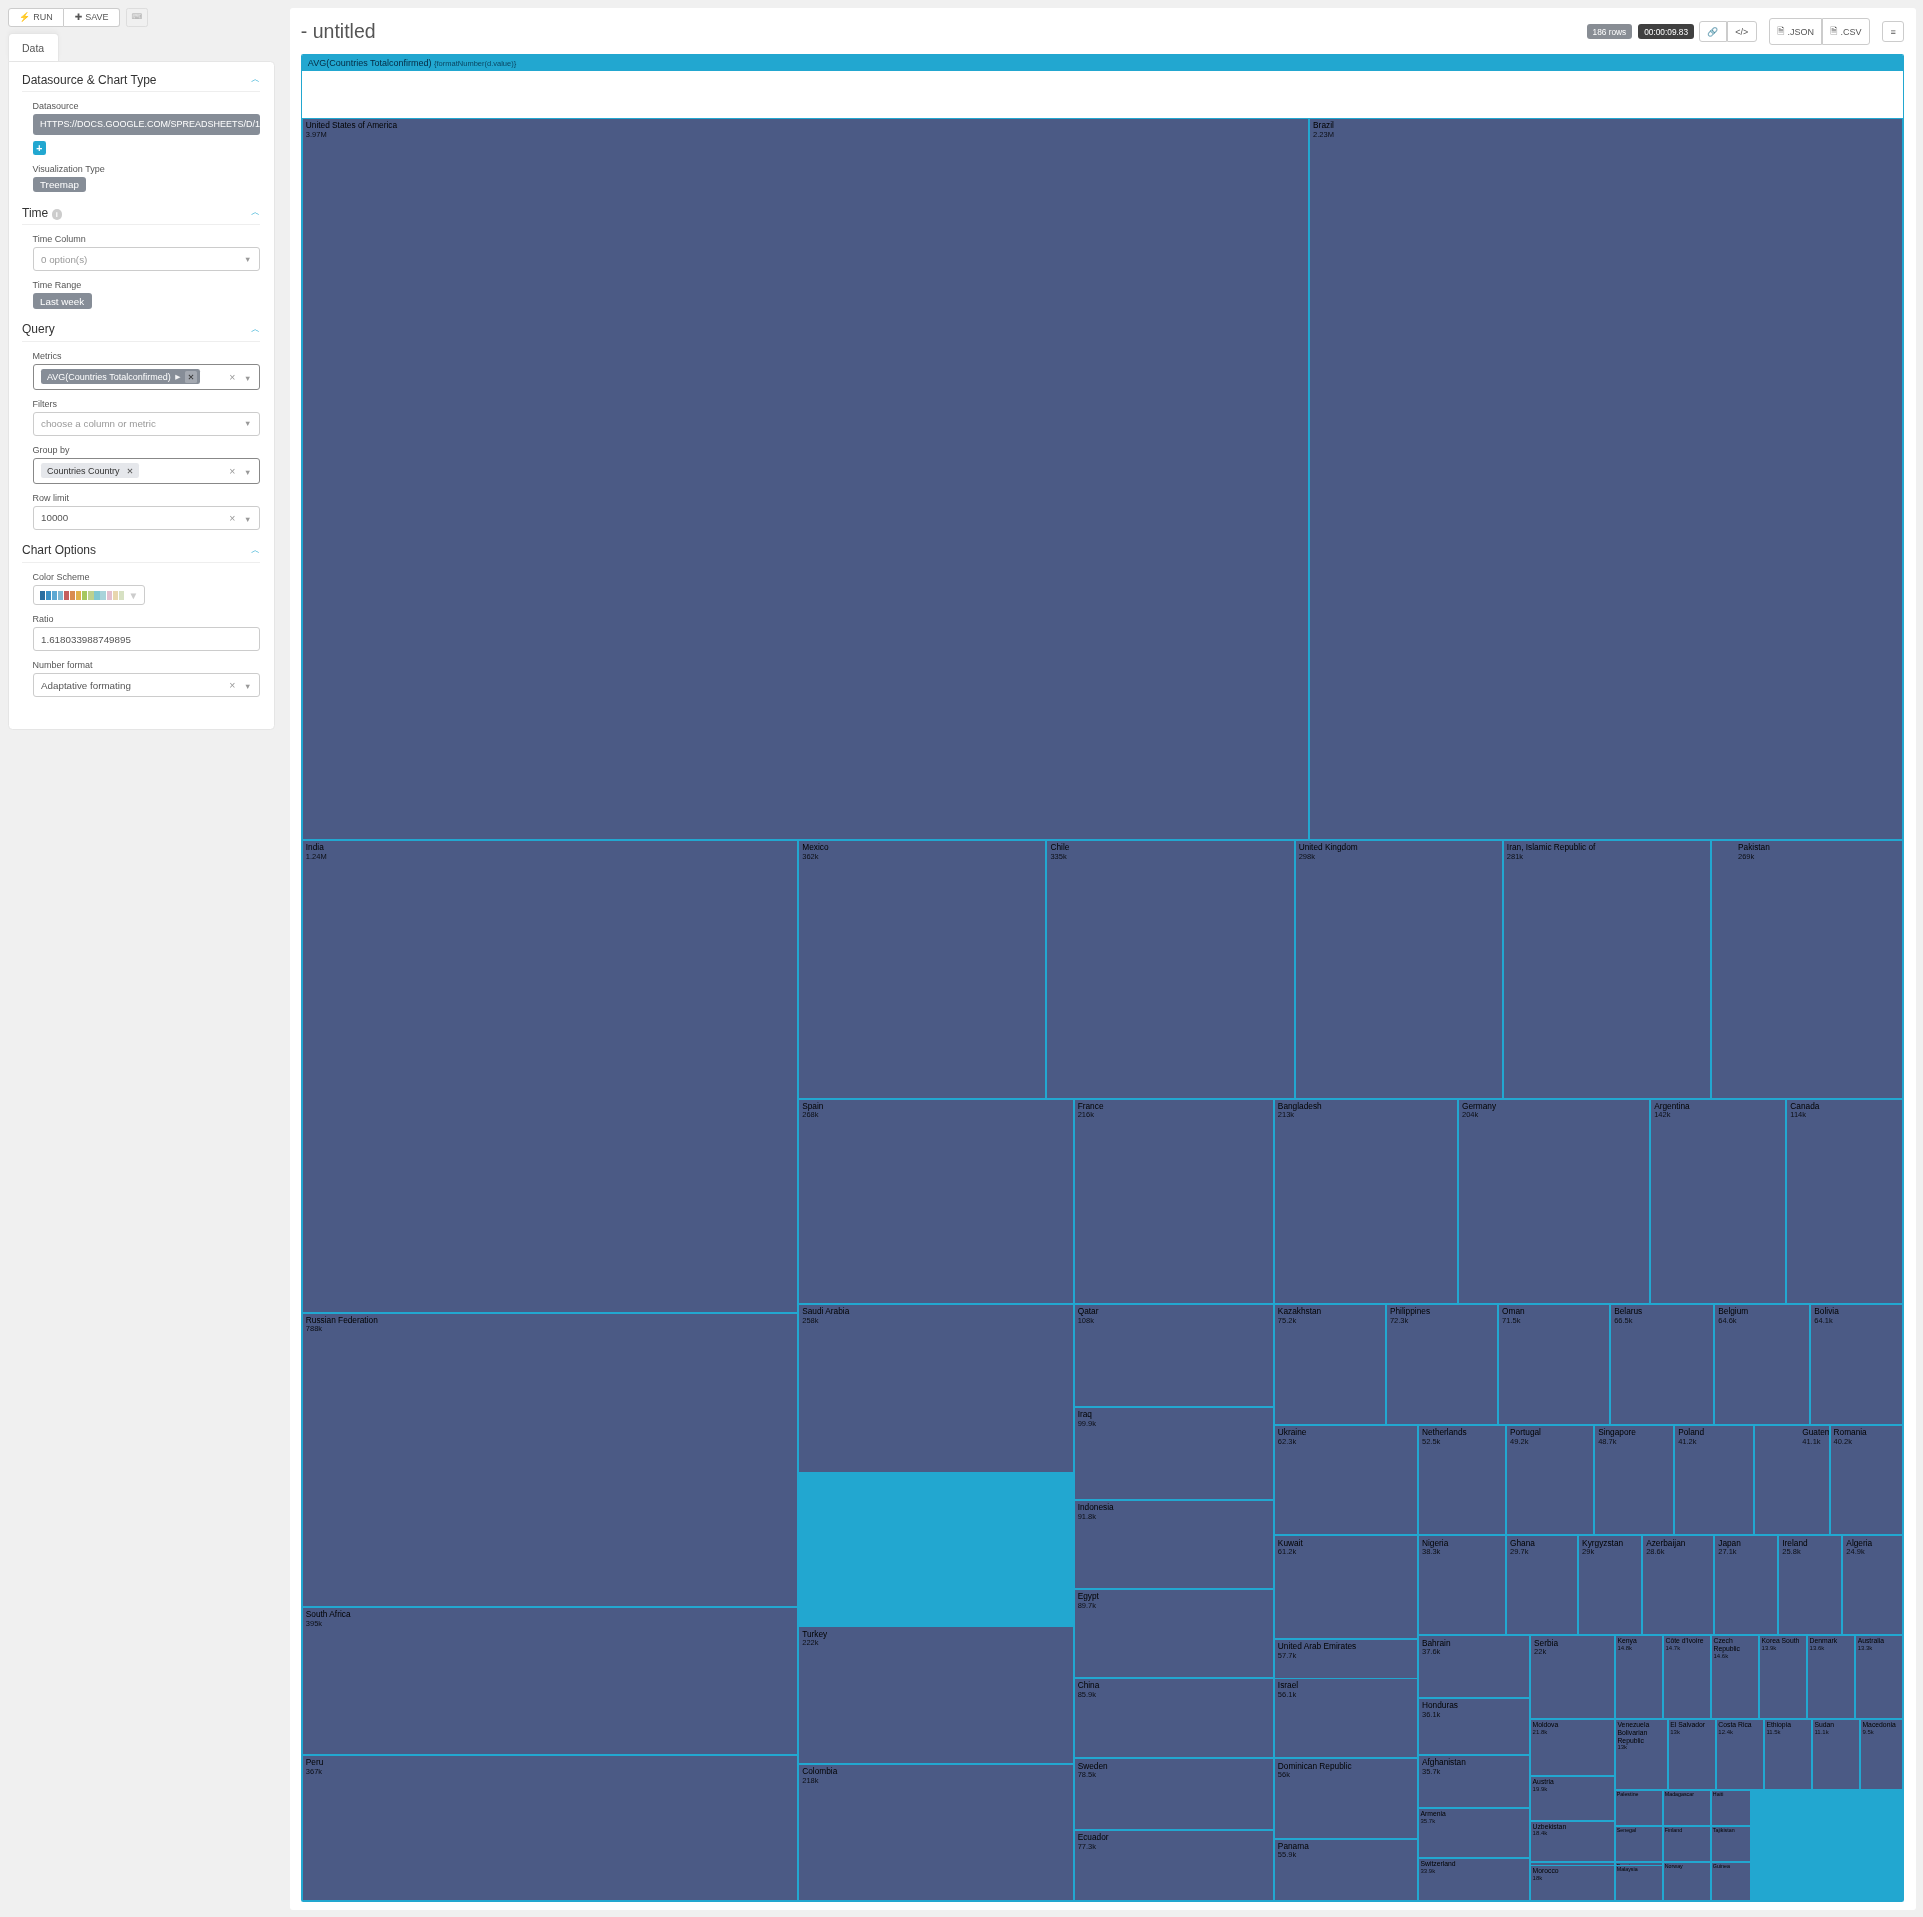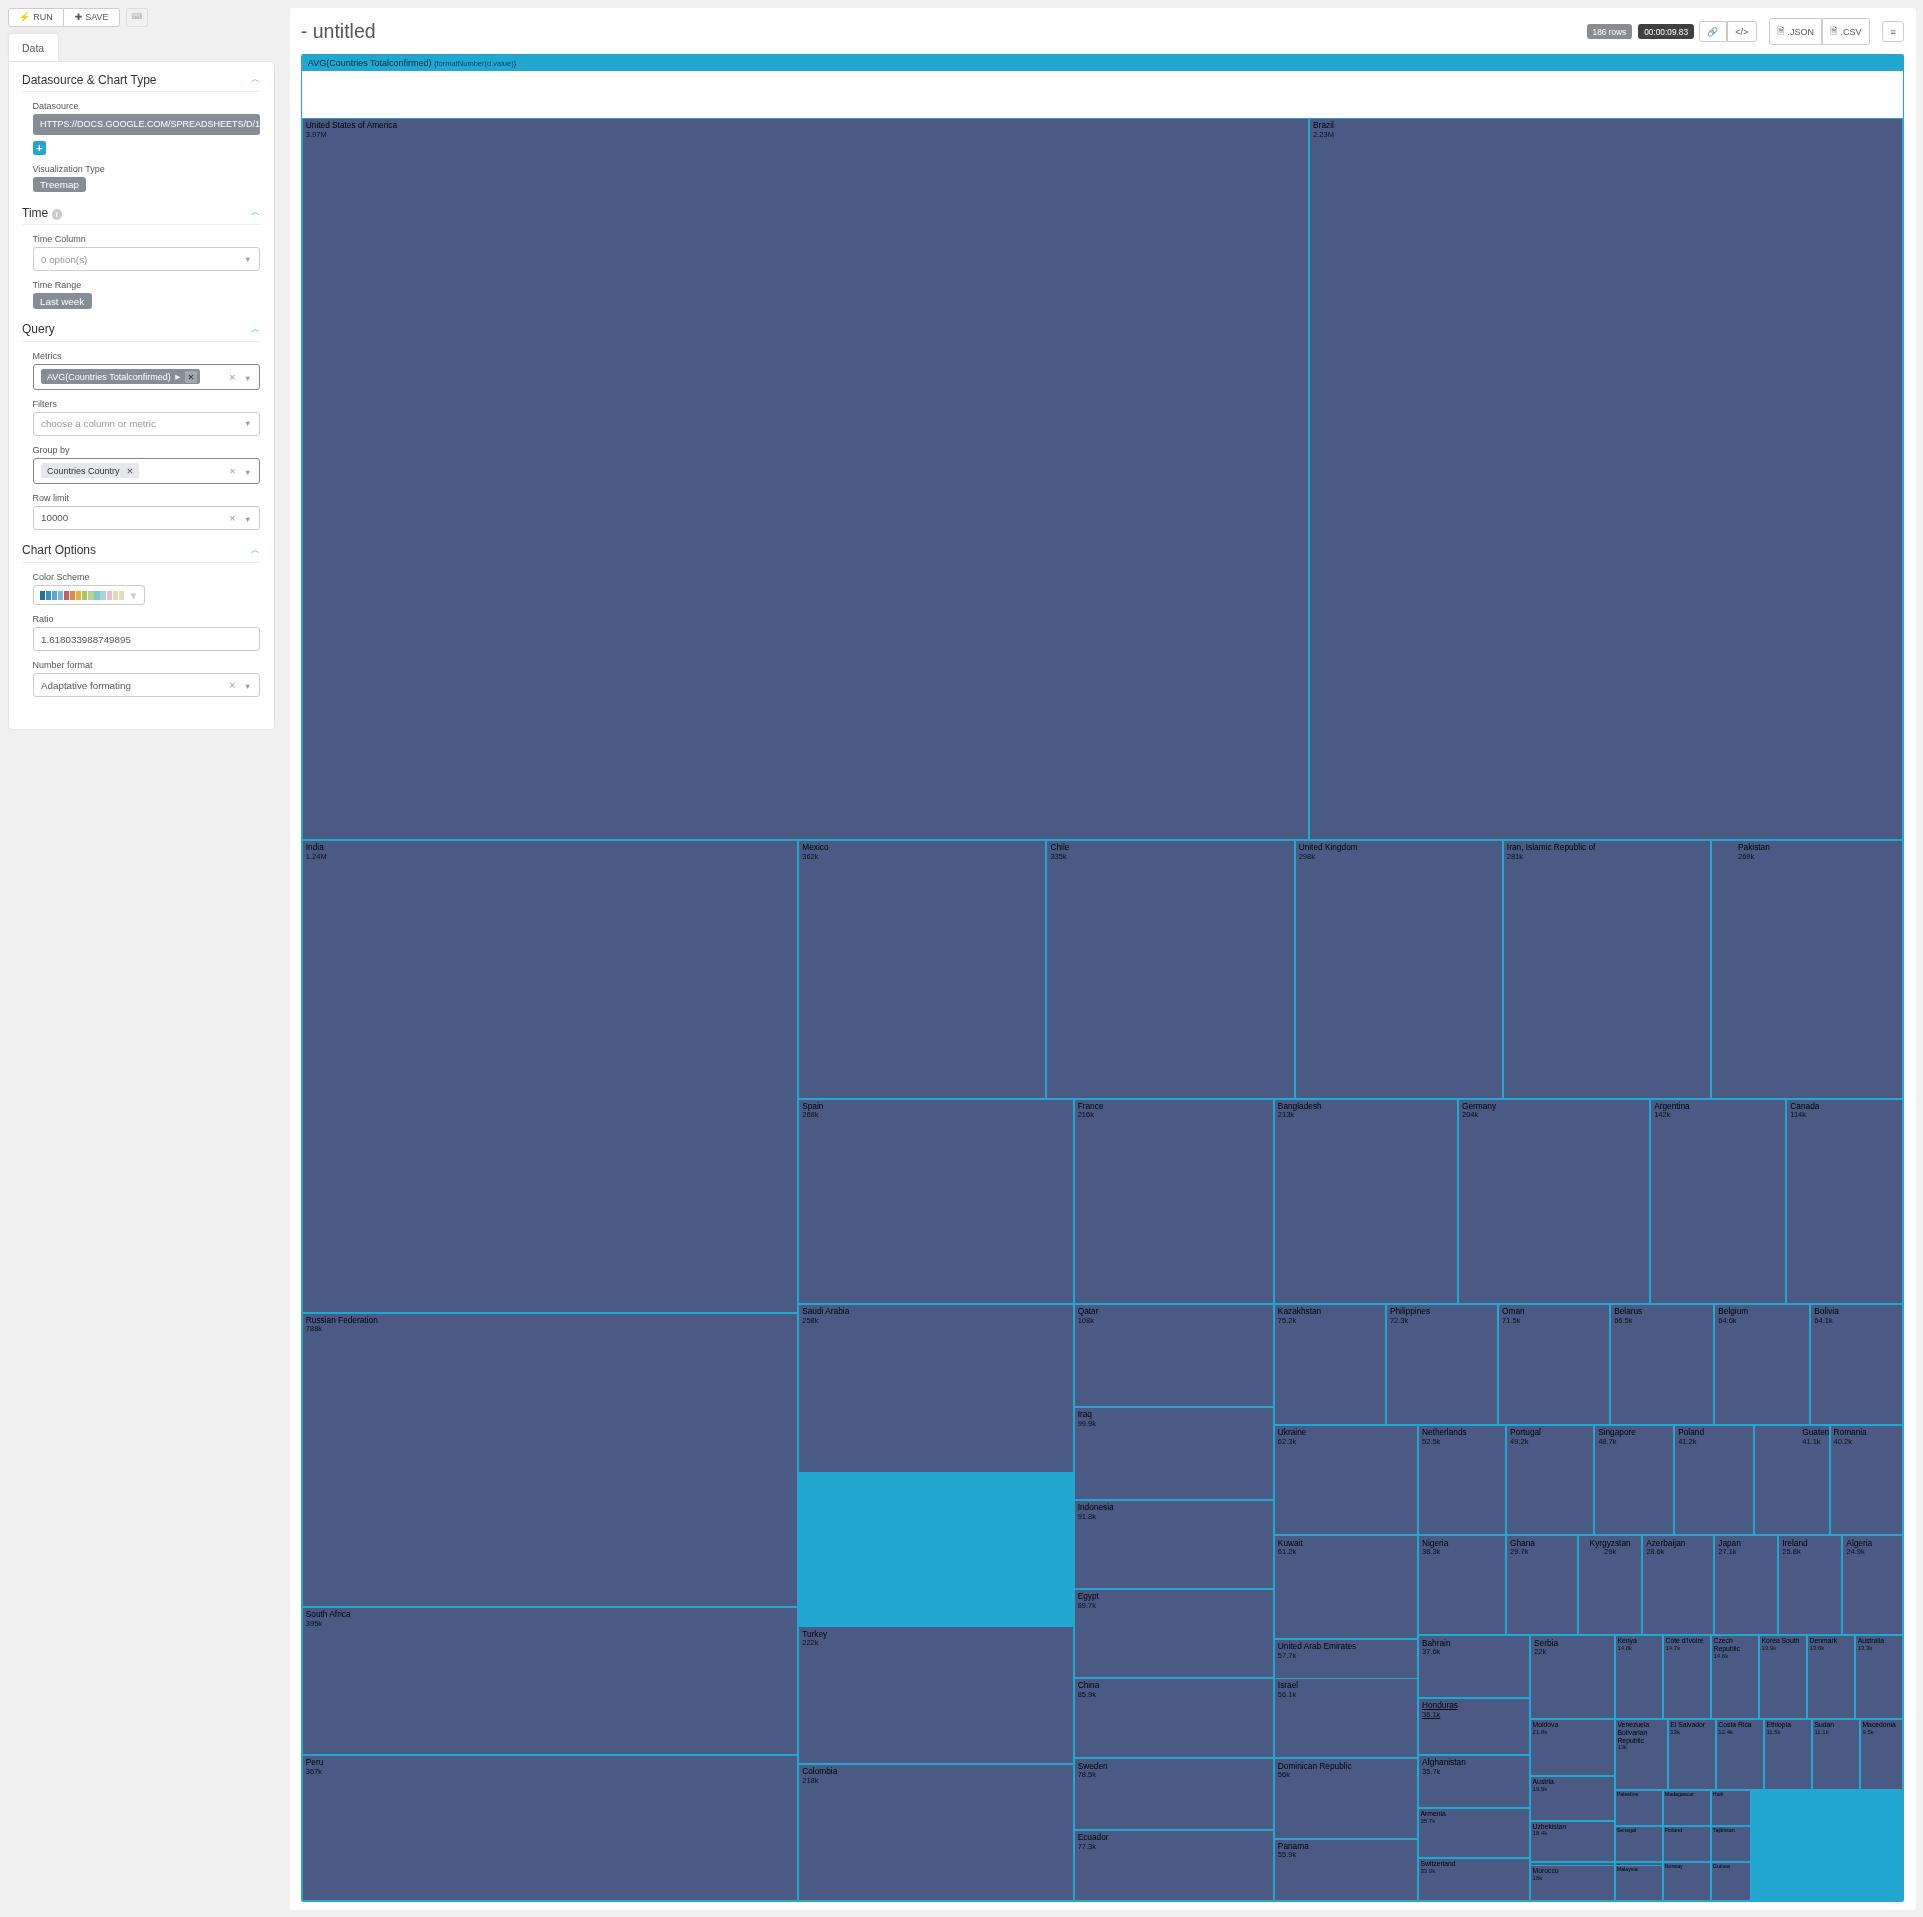--- a/index.html
+++ b/index.html
@@ -491,21 +491,21 @@
             <span class="cv">55.9k</span>
           </div>
           <div class="cell" style="left: 69.7%; top: 79.5%; width: 5.5%; height: 5.6%;">
             <span class="cn">Nigeria</span>
             <span class="cv">38.3k</span>
           </div>
           <div class="cell" style="left: 75.2%; top: 79.5%; width: 4.5%; height: 5.6%;">
             <span class="cn">Ghana</span>
             <span class="cv">29.7k</span>
           </div>
-          <div class="cell" style="left: 79.7%; top: 79.5%; width: 4%; height: 5.6%; text-align: center;">
+          <div class="cell" style="left: 79.7%; top: 79.5%; width: 4%; height: 5.6%;">
             <span class="cn">Kyrgyzstan</span>
             <span class="cv">29k</span>
           </div>
           <div class="cell" style="left: 83.7%; top: 79.5%; width: 4.5%; height: 5.6%;">
             <span class="cn">Azerbaijan</span>
             <span class="cv">28.6k</span>
           </div>
           <div class="cell" style="left: 88.2%; top: 79.5%; width: 4%; height: 5.6%;">
             <span class="cn">Japan</span>
             <span class="cv">27.1k</span>
@@ -515,21 +515,21 @@
             <span class="cv">25.8k</span>
           </div>
           <div class="cell" style="left: 96.2%; top: 79.5%; width: 3.8%; height: 5.6%;">
             <span class="cn">Algeria</span>
             <span class="cv">24.9k</span>
           </div>
           <div class="cell" style="left: 69.7%; top: 85.1%; width: 7%; height: 3.5%;">
             <span class="cn">Bahrain</span>
             <span class="cv">37.6k</span>
           </div>
-          <div class="cell" style="left: 69.7%; top: 88.6%; width: 7%; height: 3.2%; text-decoration: underline;">
+          <div class="cell" style="left: 69.7%; top: 88.6%; width: 7%; height: 3.2%;">
             <span class="cn">Honduras</span>
             <span class="cv">36.1k</span>
           </div>
           <div class="cell" style="left: 69.7%; top: 91.8%; width: 7%; height: 3%;">
             <span class="cn">Afghanistan</span>
             <span class="cv">35.7k</span>
           </div>
           <div class="cell tiny" style="left: 69.7%; top: 94.8%; width: 7%; height: 2.8%;">
             <span class="cn">Armenia</span>
             <span class="cv">35.7k</span>

